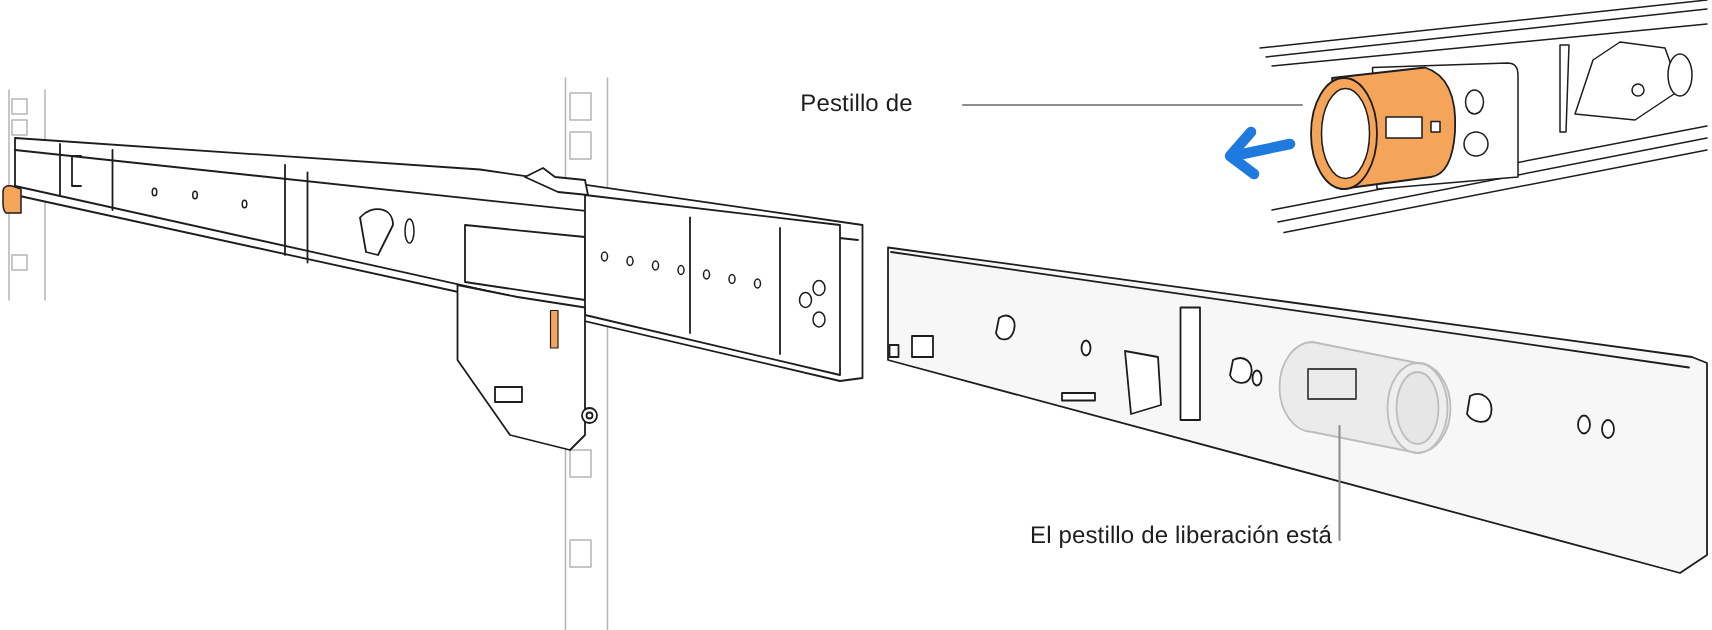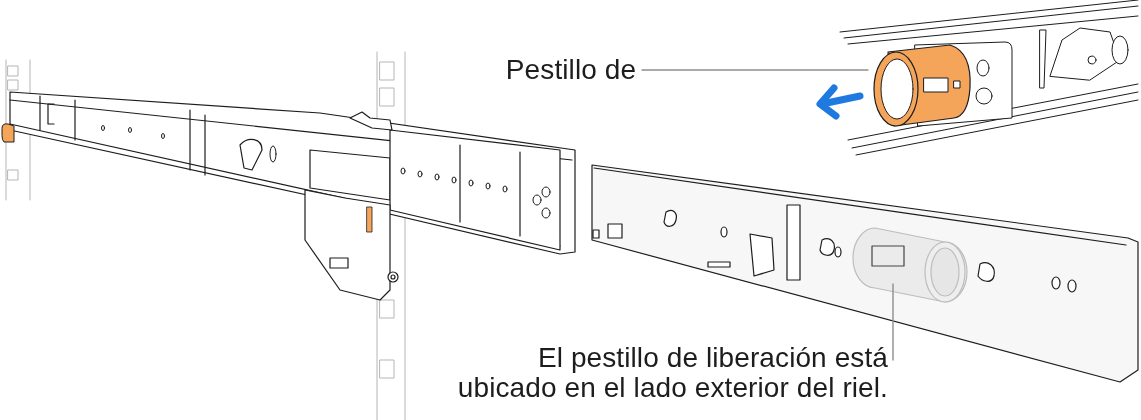--- a/index.html
+++ b/index.html
@@ -1,22 +1,22 @@
 <!DOCTYPE html>
 <html><head>
   <meta charset="utf-8">
   <style>
     html, body { margin: 0; padding: 0; background: #ffffff; }
     body { width: 1141px; height: 420px; position: relative; overflow: hidden;
            font-family: "Liberation Sans", "DejaVu Sans", sans-serif; }
     .stage { position: absolute; left: 0; top: 0; width: 1141px; height: 420px; }
     .stage svg { position: absolute; left: 0; top: 0; }
-    .label { position: absolute; color: #1d1d1f; font-size: 28px; line-height: 30px; letter-spacing: 0.1px; }
+    .label { position: absolute; color: #1d1d1f; font-size: 16px; line-height: 30px; letter-spacing: 0.1px; }
     .label-top { left: 497px; top: 55px; text-align: center; width: 148px; }
-    .label-bottom { right: 253px; top: 343px; text-align: right; white-space: nowrap; }
+    .label-bottom { right: 253px; top: 343px; text-align: left; white-space: nowrap; }
     .label span { display: block; }
   </style>
 </head>
 <body>
 
 <div class="stage">
   <svg width="1141" height="420" viewBox="0 0 1141 420" xmlns="http://www.w3.org/2000/svg">
     <g fill="none" stroke-linejoin="round" stroke-linecap="round">
 
       <g stroke="#b5b5b5" stroke-width="1">
@@ -141,15 +141,14 @@
       <line x1="893" y1="284" x2="893" y2="360" stroke="#8e8e93" stroke-width="1.4"></line>
     </g>
   </svg>
 
   <div class="label label-top">
     <span>Pestillo de</span>
   </div>
 
   <div class="label label-bottom">
     <span>El pestillo de liberación está</span>
-    <span>ubicado en el lado exterior del riel.</span>
   </div>
 </div>
 
 </body></html>

